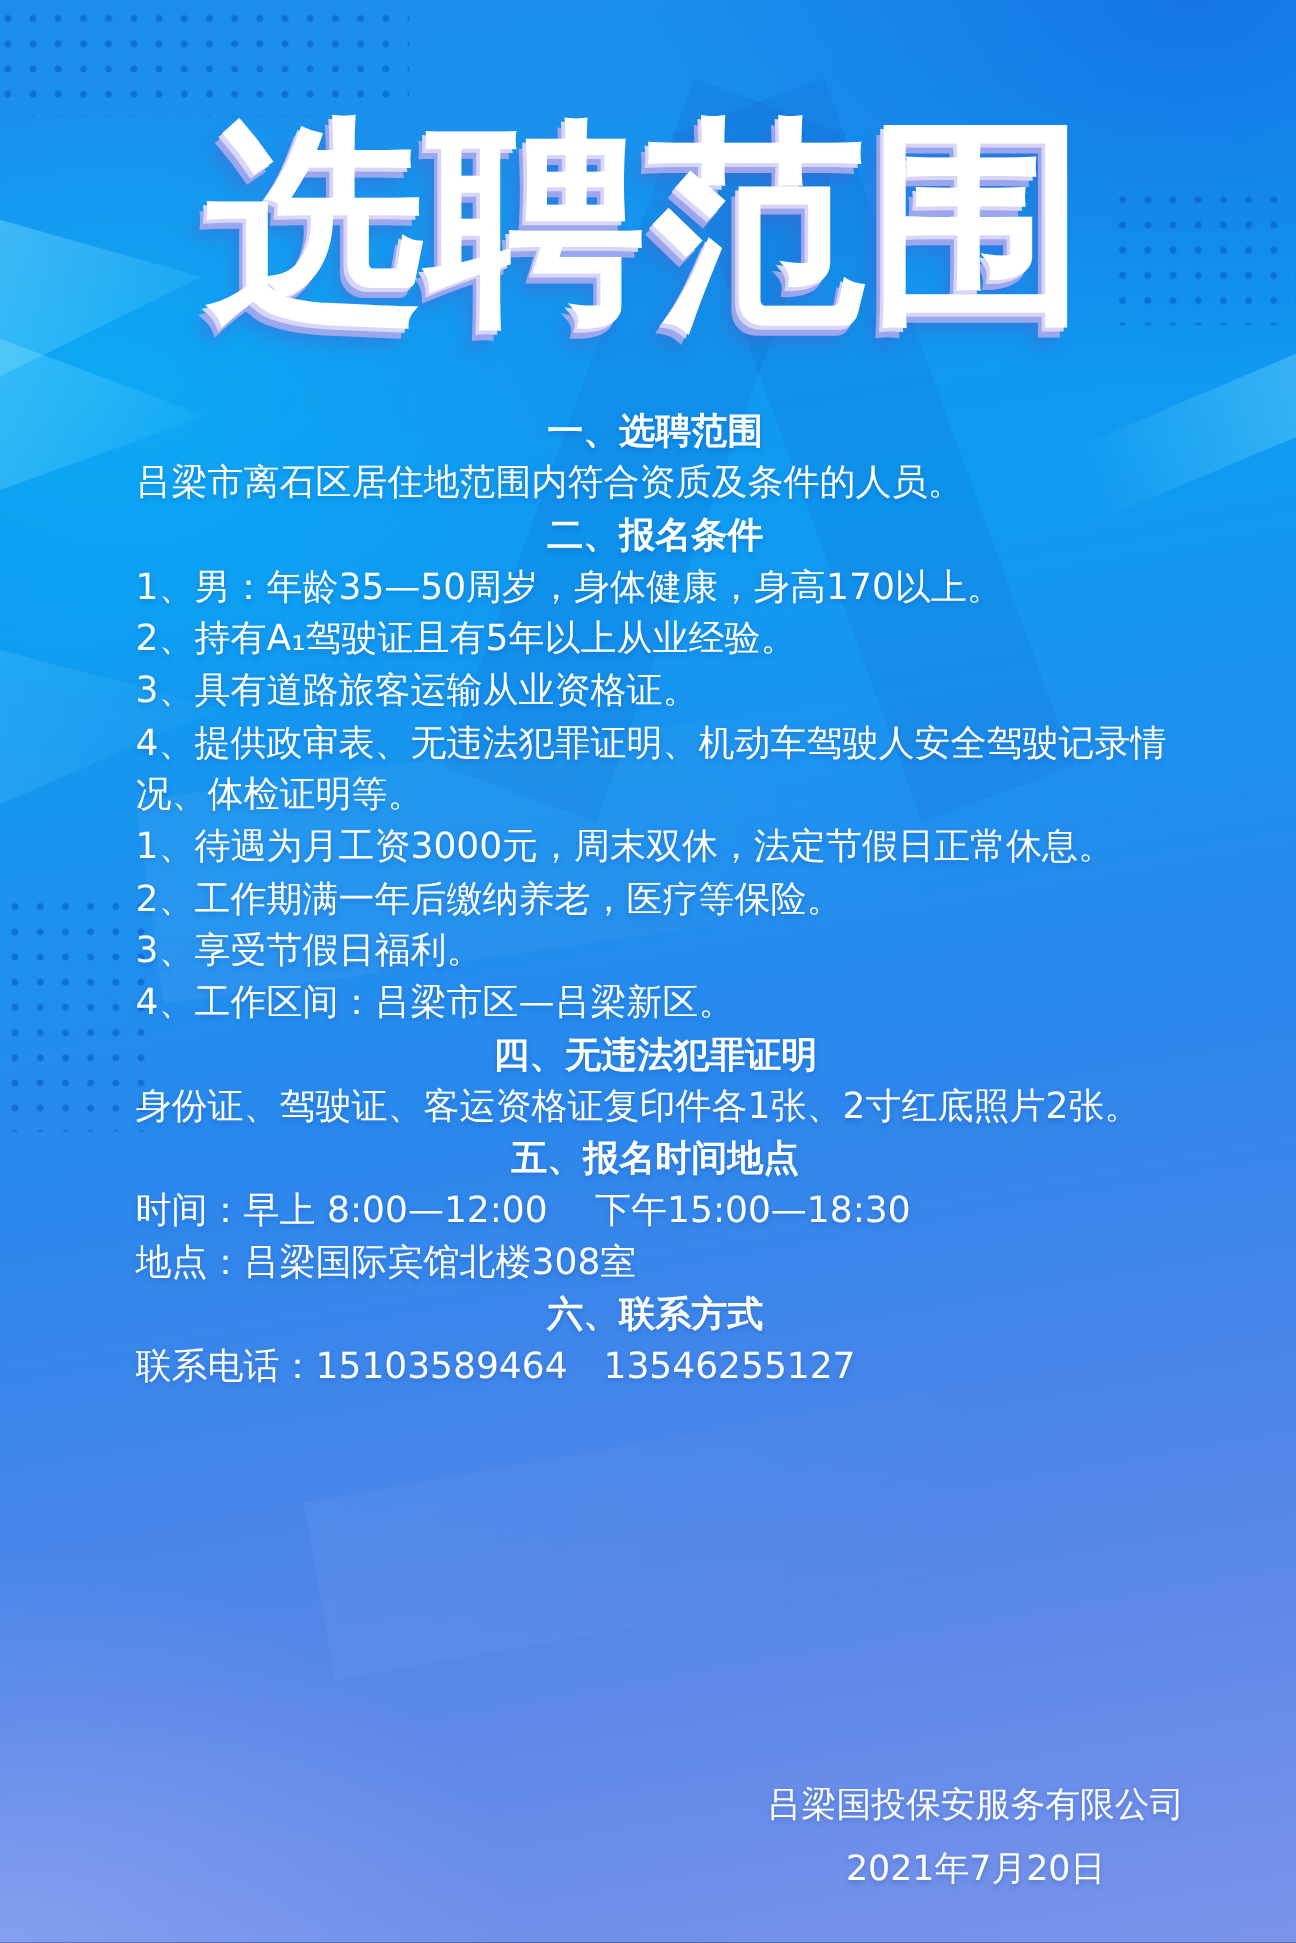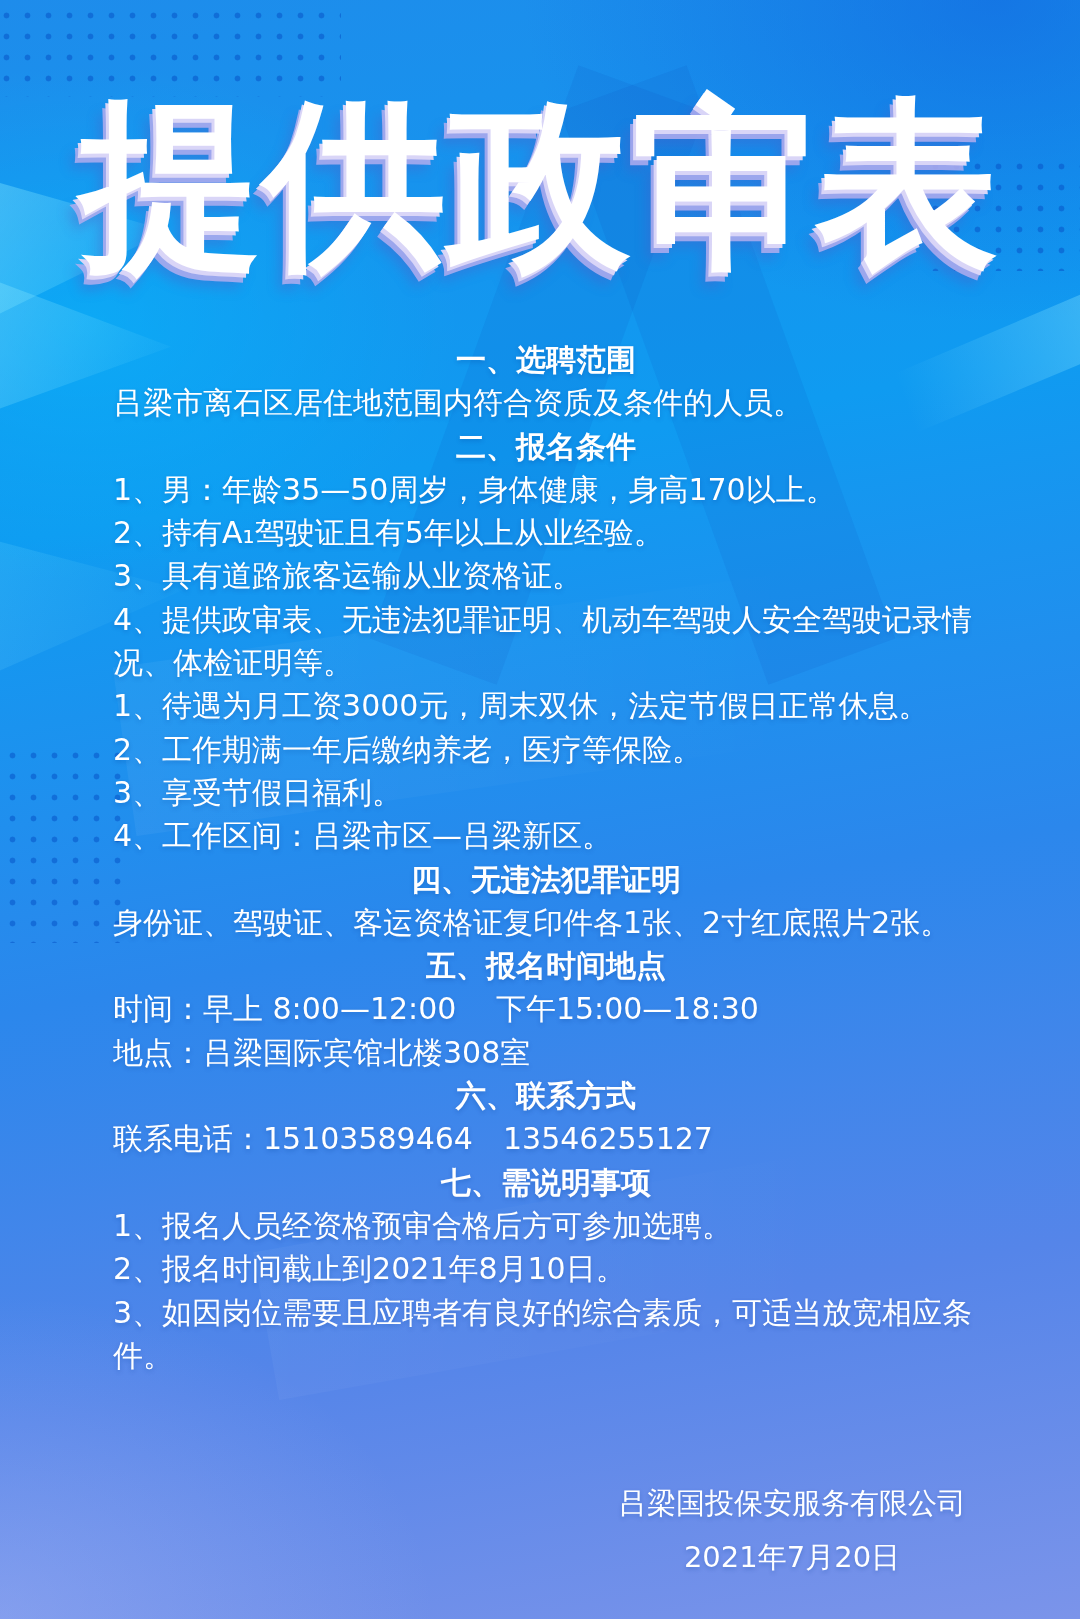--- a/index.html
+++ b/index.html
@@ -78,21 +78,21 @@
     position:absolute; left:64px; top:338px; width:964px;
     font-size:30px;
     text-shadow:0 2px 4px rgba(8,60,150,.28);
   }
   .intro { margin:0 0 7px 0; line-height:40px; text-indent:50px; }
   .sec-h { margin:0; line-height:43.3px; font-size:30px; font-weight:700;text-align:center; }
   .sec-line { margin:0 0 0 49px; line-height:43.3px; font-weight:400; }
 
   
   .footer {
-    position:absolute; top:1476px; right:98px; width:380px;
+    position:absolute; top:1476px; right:77px; width:380px;
     text-align:center; font-size:29px;
     text-shadow:0 2px 4px rgba(8,60,150,.28);
   }
   .footer p { margin:0; line-height:54px; }
 </style>
 </head>
 <body>
 
 <div class="poster">
 
@@ -101,21 +101,21 @@
   <div class="deco dots dots-lm"></div>
   <div class="deco wedge-a"></div>
   <div class="deco wedge-b"></div>
   <div class="deco wedge-c"></div>
   <div class="deco chev-r"></div>
   <div class="deco wm-bar wm-left"></div>
   <div class="deco wm-bar wm-right"></div>
   <div class="deco streak-a"></div>
   <div class="deco streak-b"></div>
 
-  <h1 class="title">提供政审表</h1>
+  <h1 class="title">选聘范围</h1>
 
   <div class="content">
 
     <section>
       <h2 class="sec-h">一、选聘范围</h2>
       <p class="sec-line">吕梁市离石区居住地范围内符合资质及条件的人员。</p>
     </section>
 
     <section>
       <h2 class="sec-h">二、报名条件</h2>
@@ -141,26 +141,20 @@
       <h2 class="sec-h">五、报名时间地点</h2>
       <p class="sec-line">时间：早上 8:00—12:00　 下午15:00—18:30</p>
       <p class="sec-line">地点：吕梁国际宾馆北楼308室</p>
     </section>
 
     <section>
       <h2 class="sec-h">六、联系方式</h2>
       <p class="sec-line">联系电话：15103589464　13546255127</p>
     </section>
 
-    <section>
-      <h2 class="sec-h">七、需说明事项</h2>
-      <p class="sec-line">1、报名人员经资格预审合格后方可参加选聘。</p>
-      <p class="sec-line">2、报名时间截止到2021年8月10日。</p>
-      <p class="sec-line">3、如因岗位需要且应聘者有良好的综合素质，可适当放宽相应条件。</p>
-    </section>
   </div>
 
   <div class="footer">
     <p>吕梁国投保安服务有限公司</p>
     <p>2021年7月20日</p>
   </div>
 
 </div>
 
 </body></html>

